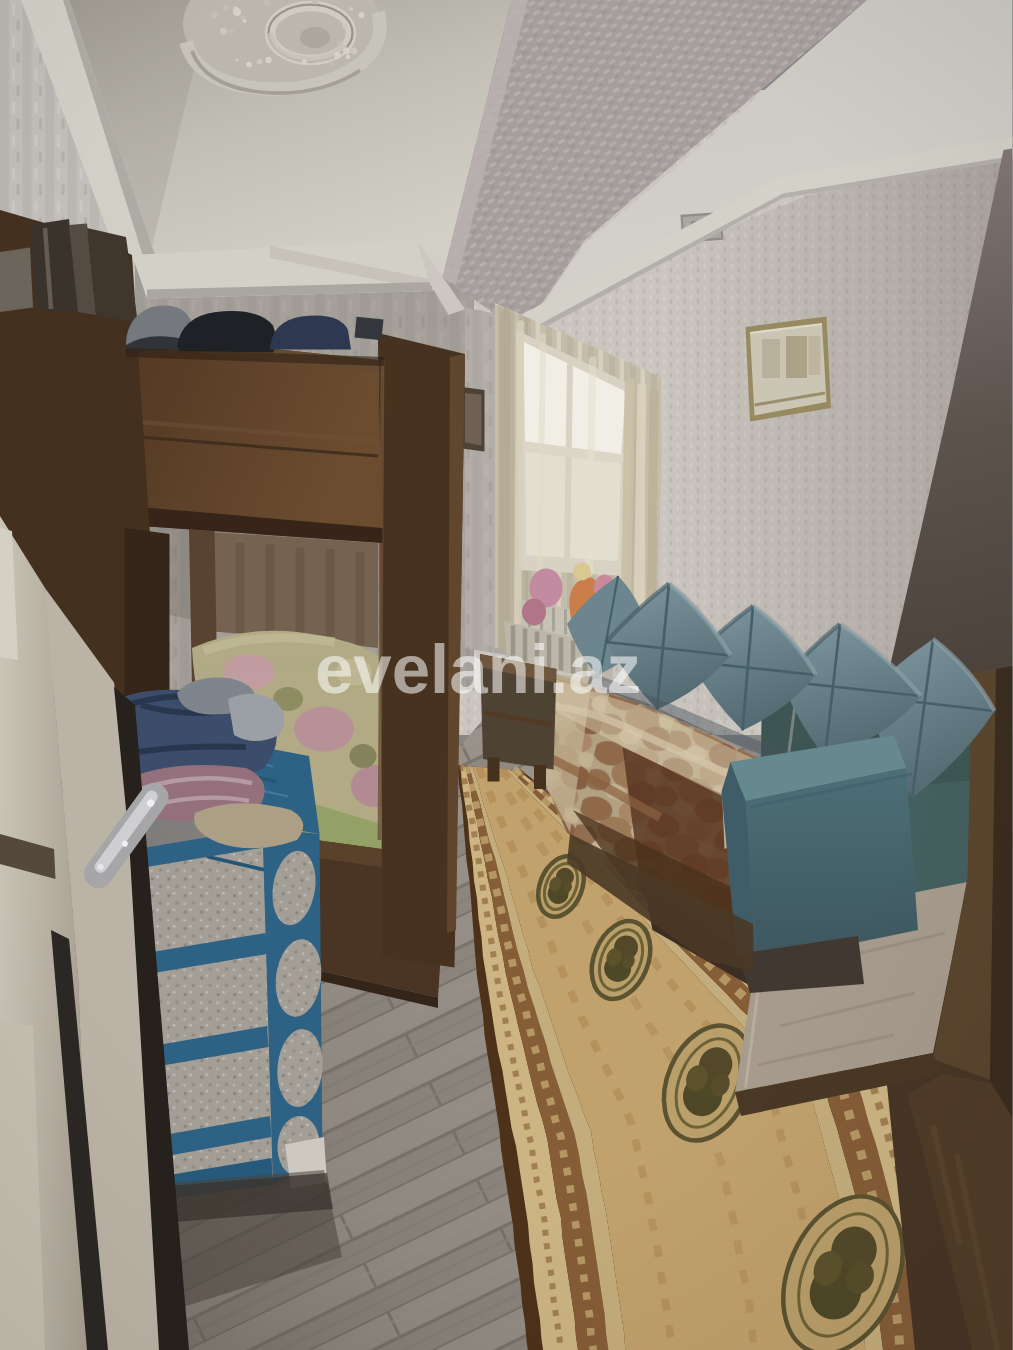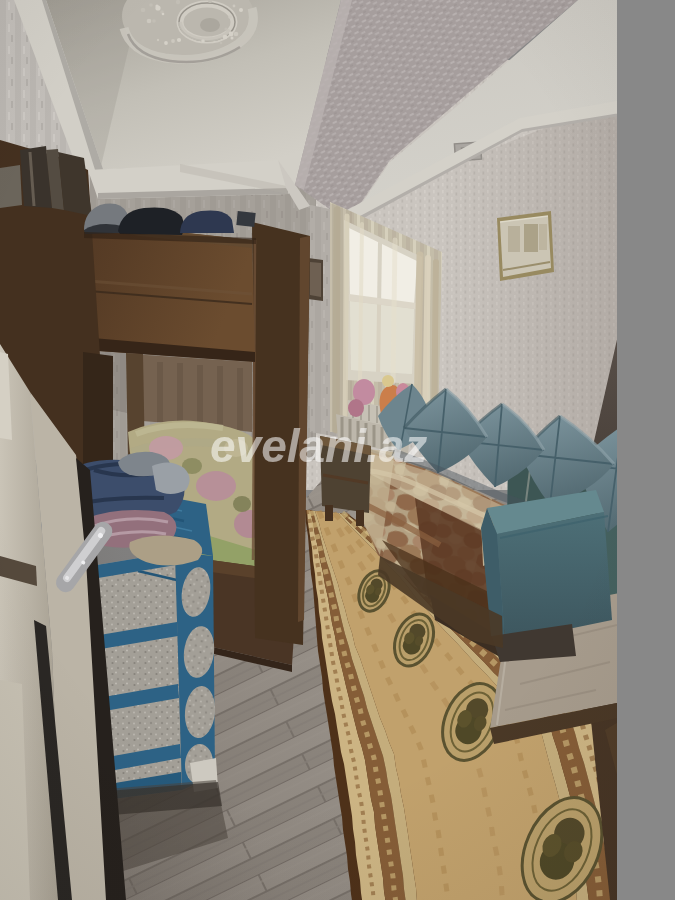--- a/index.html
+++ b/index.html
@@ -1,15 +1,15 @@
 <!DOCTYPE html>
 <html><head><meta charset="utf-8">
 <style>
 html,body{margin:0;padding:0;background:#888;}
-#stage{width:617px;height:900px;position:relative;overflow:hidden;font-family:"Liberation Sans", sans-serif;font-style:italic;}
+#stage{width:675px;height:900px;position:relative;overflow:hidden;font-family:"Liberation Sans", sans-serif;}
 </style></head><body>
 <div id="stage">
 <svg width="675" height="900" viewBox="0 0 675 900">
 <defs>
 <pattern id="pwall" width="9" height="7" patternUnits="userSpaceOnUse">
   <rect width="9" height="7" fill="#cac5bf"></rect>
   <rect x="1" y="1" width="1.7" height="3.4" fill="#d3cec8"></rect>
   <rect x="5.5" y="3.5" width="1.7" height="3" fill="#bcb7b1"></rect>
   <rect x="3.4" y="5" width="1.4" height="2" fill="#cdc8c2"></rect>
 </pattern>

